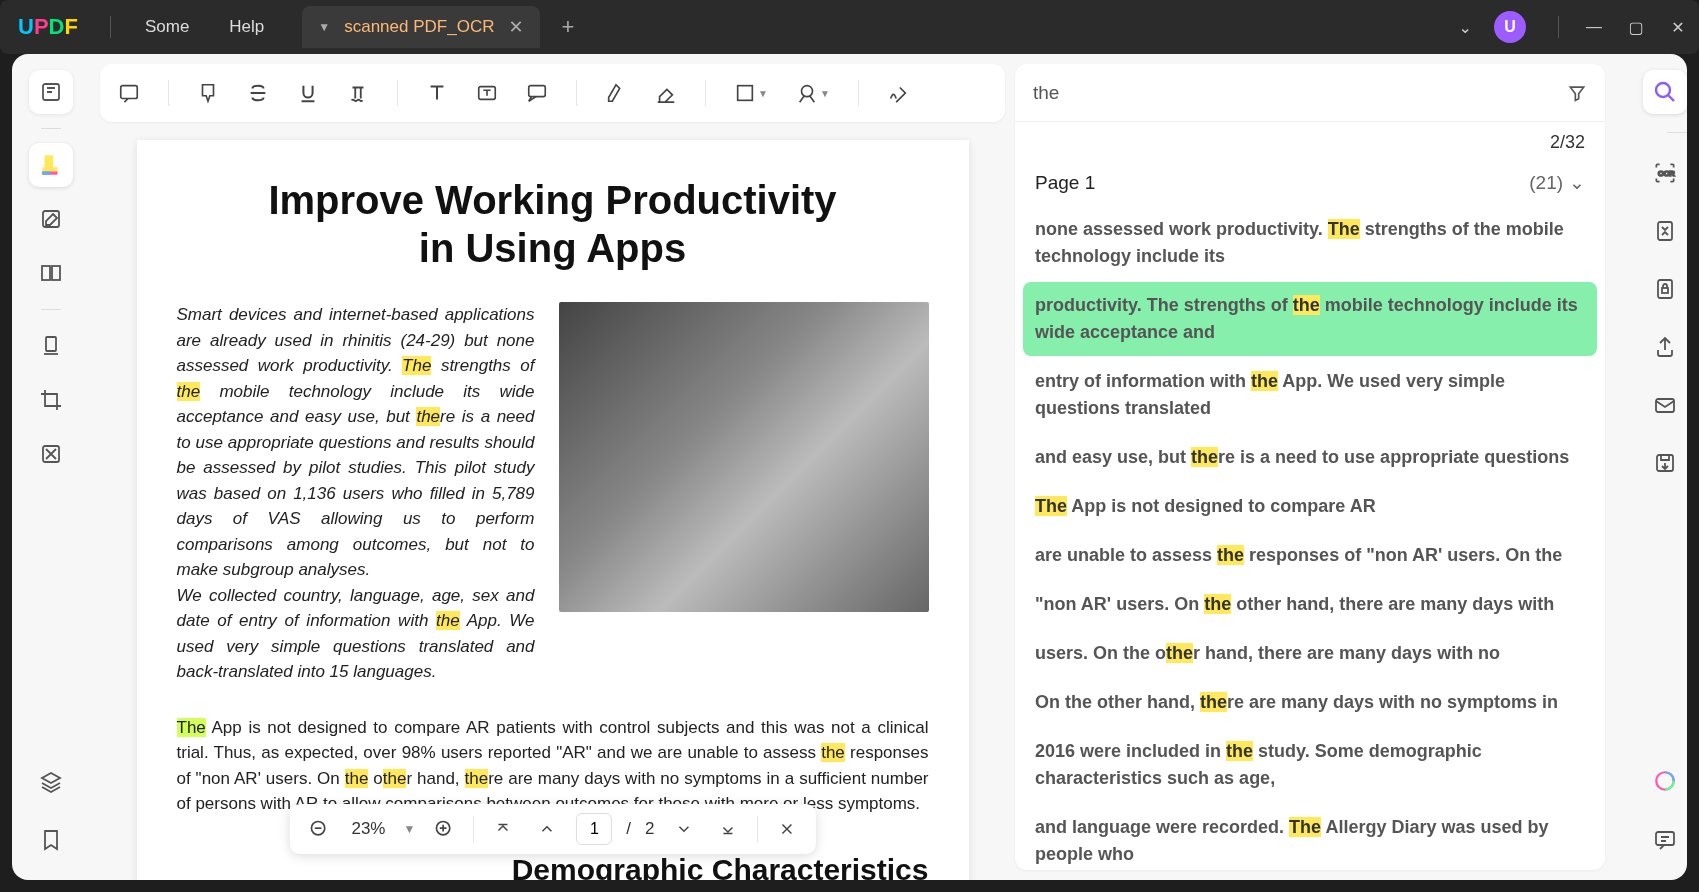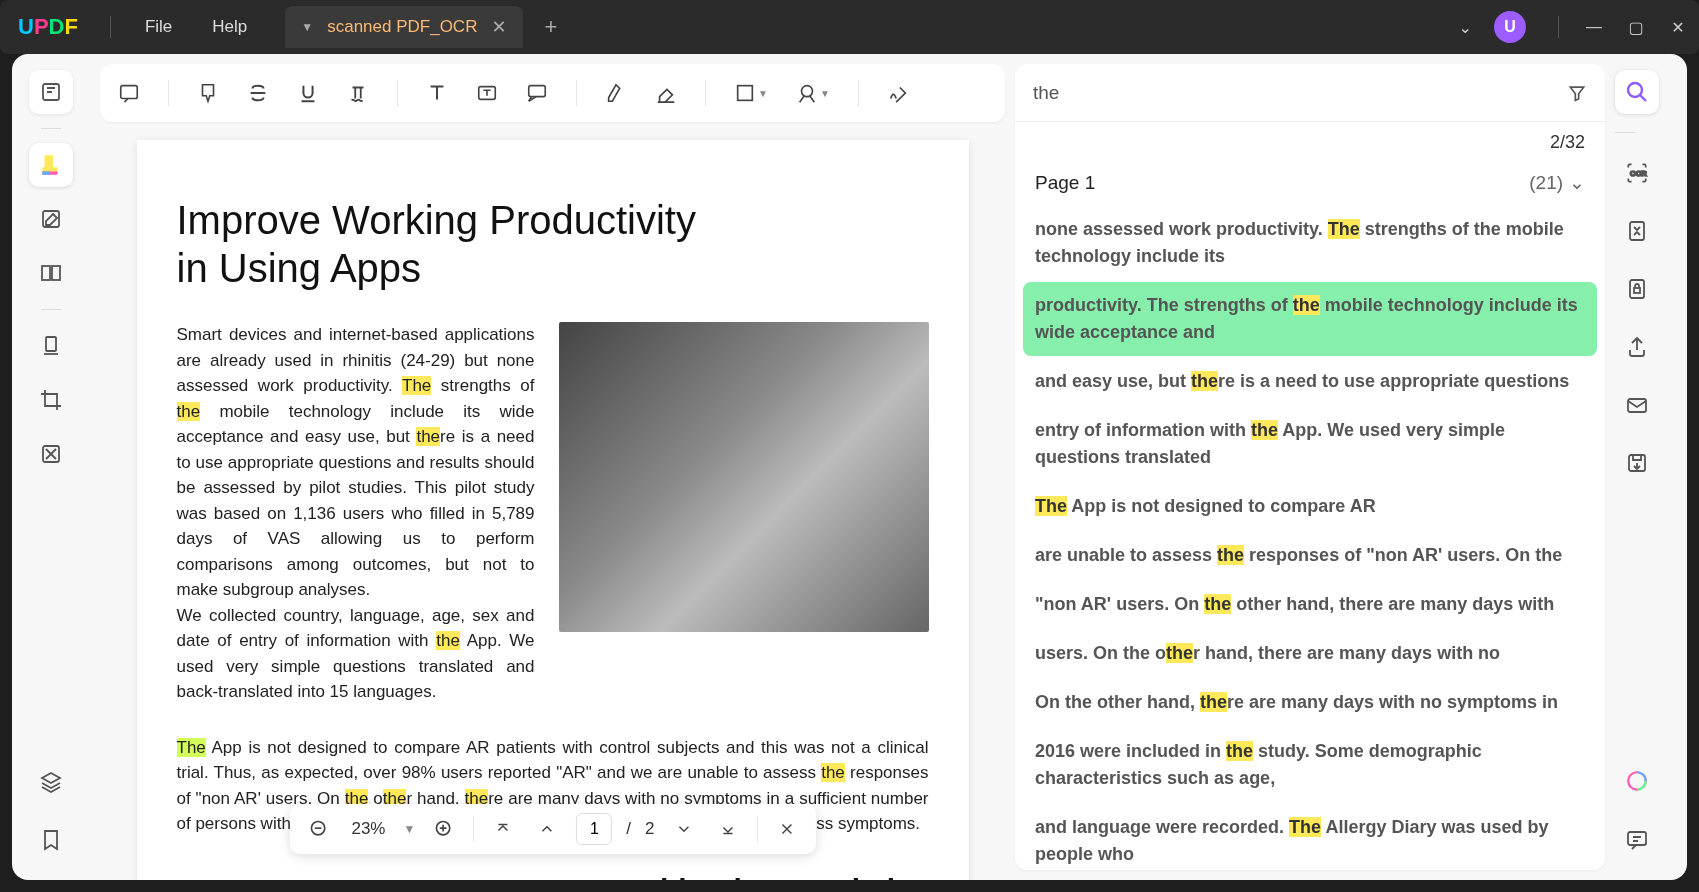--- a/index.html
+++ b/index.html
@@ -26,23 +26,23 @@
 .rail-btn { width: 44px; height: 44px; border-radius: 10px; display: flex; align-items: center; justify-content: center; cursor: pointer; color: #555; }
 .rail-btn.active { background: #fff; box-shadow: 0 1px 4px rgba(0,0,0,0.08); }
 .rail-btn.highlight { background: #fff; box-shadow: 0 1px 4px rgba(0,0,0,0.12); }
 .rail-sep { width: 20px; height: 1px; background: #ddd; margin: 4px 0; }
 .main-col { flex: 1; display: flex; flex-direction: column; position: relative; }
 .toolbar { height: 58px; background: #fff; border-radius: 12px; margin: 10px 10px 0 10px; display: flex; align-items: center; padding: 0 18px; gap: 28px; color: #444; box-shadow: 0 1px 3px rgba(0,0,0,0.05); }
 .toolbar .tb { cursor: pointer; display: flex; align-items: center; justify-content: center; }
 .tb-sep { width: 1px; height: 26px; background: #e5e5e5; }
 .doc-area { flex: 1; overflow: hidden; padding: 18px 10px 10px 10px; position: relative; }
 .page { width: 832px; background: #fff; margin: 0 auto; padding: 36px 40px 20px 40px; box-shadow: 0 2px 8px rgba(0,0,0,0.1); min-height: 700px; }
-.doc-title { font-size: 40px; font-weight: 400; text-align: left; line-height: 1.2; margin-bottom: 30px; color: #111; margin-top: 20px; }
+.doc-title { font-size: 40px; font-weight: 700; text-align: center; line-height: 1.2; margin-bottom: 30px; color: #111; }
 .doc-row { display: flex; gap: 24px; }
-.doc-text { flex: 1; font-size: 17px; line-height: 1.5; text-align: justify; color: #222; }
+.doc-text { flex: 1; font-size: 17px; line-height: 1.5; text-align: justify; color: #222; font-style: italic; }
 .doc-img { width: 370px; height: 310px; background: linear-gradient(135deg, #444 0%, #888 40%, #bbb 60%, #666 100%); border-radius: 2px; position: relative; overflow: hidden; }
 .doc-para2 { font-size: 17px; line-height: 1.5; text-align: justify; color: #222; margin-top: 30px; }
 .doc-sub { font-size: 30px; font-weight: 800; text-align: right; margin-top: 36px; color: #111; }
 .hl { background: #ffe95a; }
 .hl-g { background: #d4ff5a; }
 .nav-bar { position: absolute; left: 50%; transform: translateX(-50%); bottom: 26px; height: 50px; background: #fff; border-radius: 10px; box-shadow: 0 2px 12px rgba(0,0,0,0.15); display: flex; align-items: center; padding: 0 14px; gap: 14px; }
 .nav-btn { width: 30px; height: 30px; display: flex; align-items: center; justify-content: center; cursor: pointer; color: #444; border-radius: 6px; }
 .nav-zoom { font-size: 17px; color: #333; padding: 0 4px; }
 .nav-zoom-caret { color: #888; font-size: 12px; }
 .nav-sep { width: 1px; height: 26px; background: #e5e5e5; }
@@ -52,34 +52,34 @@
 .search-top { height: 58px; display: flex; align-items: center; padding: 0 18px; border-bottom: 1px solid #eee; }
 .search-input { flex: 1; border: none; outline: none; font-size: 19px; color: #555; }
 .filter-icon { color: #555; cursor: pointer; }
 .count-row { text-align: right; padding: 10px 20px; font-size: 18px; color: #333; }
 .page-head { display: flex; align-items: center; justify-content: space-between; padding: 8px 20px 12px 20px; font-size: 19px; color: #222; font-weight: 500; }
 .page-head-r { display: flex; align-items: center; gap: 6px; color: #666; margin-left: 40px; }
 .results { flex: 1; overflow-y: auto; padding: 0 8px 10px 8px; }
 .result { padding: 10px 12px; font-size: 18px; line-height: 1.5; color: #555; border-radius: 8px; margin-bottom: 2px; cursor: pointer; font-weight: bold; }
 .result.selected { background: #86efac; }
 .r-hl { background: #ffe95a; color: #333; }
-.right-rail { width: 72px; display: flex; flex-direction: column; align-items: flex-start; padding-top: 16px; gap: 14px; }
+.right-rail { width: 72px; display: flex; flex-direction: column; align-items: flex-end; padding-top: 16px; gap: 14px; }
 .right-rail-bottom { margin-top: auto; display: flex; flex-direction: column; align-items: center; gap: 14px; margin-bottom: 18px; }
 .results::-webkit-scrollbar { width: 8px; }
 .results::-webkit-scrollbar-thumb { background: #ccc; border-radius: 4px; }
 .left-rail-bottom { margin-top: auto; margin-bottom: 18px; display: flex; flex-direction: column; align-items: center; gap: 14px; }
 svg { display: block; }
 </style>
 </head>
 <body>
 
 <div class="titlebar">
   <div class="logo"><span class="logo-u">U</span><span class="logo-p">P</span><span class="logo-d">D</span><span class="logo-f">F</span></div>
   <div class="tdiv"></div>
-  <div class="menu-item">File</div>
+  <div class="menu-item">Some</div>
   <div class="menu-item">Help</div>
   <div class="tab">
     <span class="tab-arrow">▼</span>
     <span class="tab-title">scanned PDF_OCR</span>
     <span class="tab-close">✕</span>
   </div>
   <div class="tab-add">+</div>
   <div class="spacer"></div>
   <div class="win-caret">⌄</div>
   <div class="avatar">U</div>
@@ -310,22 +310,22 @@
     <div class="page-head">
       <span>Page 1</span>
       <div class="page-head-r">
         <span>(21)</span>
         <span>⌄</span>
       </div>
     </div>
     <div class="results" id="results">
         <div class="result">none assessed work productivity. <span class="r-hl">The</span> strengths of the mobile technology include its</div>
         <div class="result selected">productivity. The strengths of <span class="r-hl">the</span> mobile technology include its wide acceptance and</div>
+        <div class="result">entry of information with <span class="r-hl">the</span> App. We used very simple questions translated</div>
         <div class="result">and easy use, but <span class="r-hl">the</span>re is a need to use appropriate questions</div>
-        <div class="result">entry of information with <span class="r-hl">the</span> App. We used very simple questions translated</div>
         <div class="result"><span class="r-hl">The</span> App is not designed to compare AR</div>
         <div class="result">are unable to assess <span class="r-hl">the</span> responses of "non AR' users. On the</div>
         <div class="result">"non AR' users. On <span class="r-hl">the</span> other hand, there are many days with</div>
         <div class="result">users. On the o<span class="r-hl">the</span>r hand, there are many days with no</div>
         <div class="result">On the other hand, <span class="r-hl">the</span>re are many days with no symptoms in</div>
         <div class="result">2016 were included in <span class="r-hl">the</span> study. Some demographic characteristics such as age,</div>
         <div class="result">and language were recorded. <span class="r-hl">The</span> Allergy Diary was used by people who</div>
       </div>
   </div>
 

